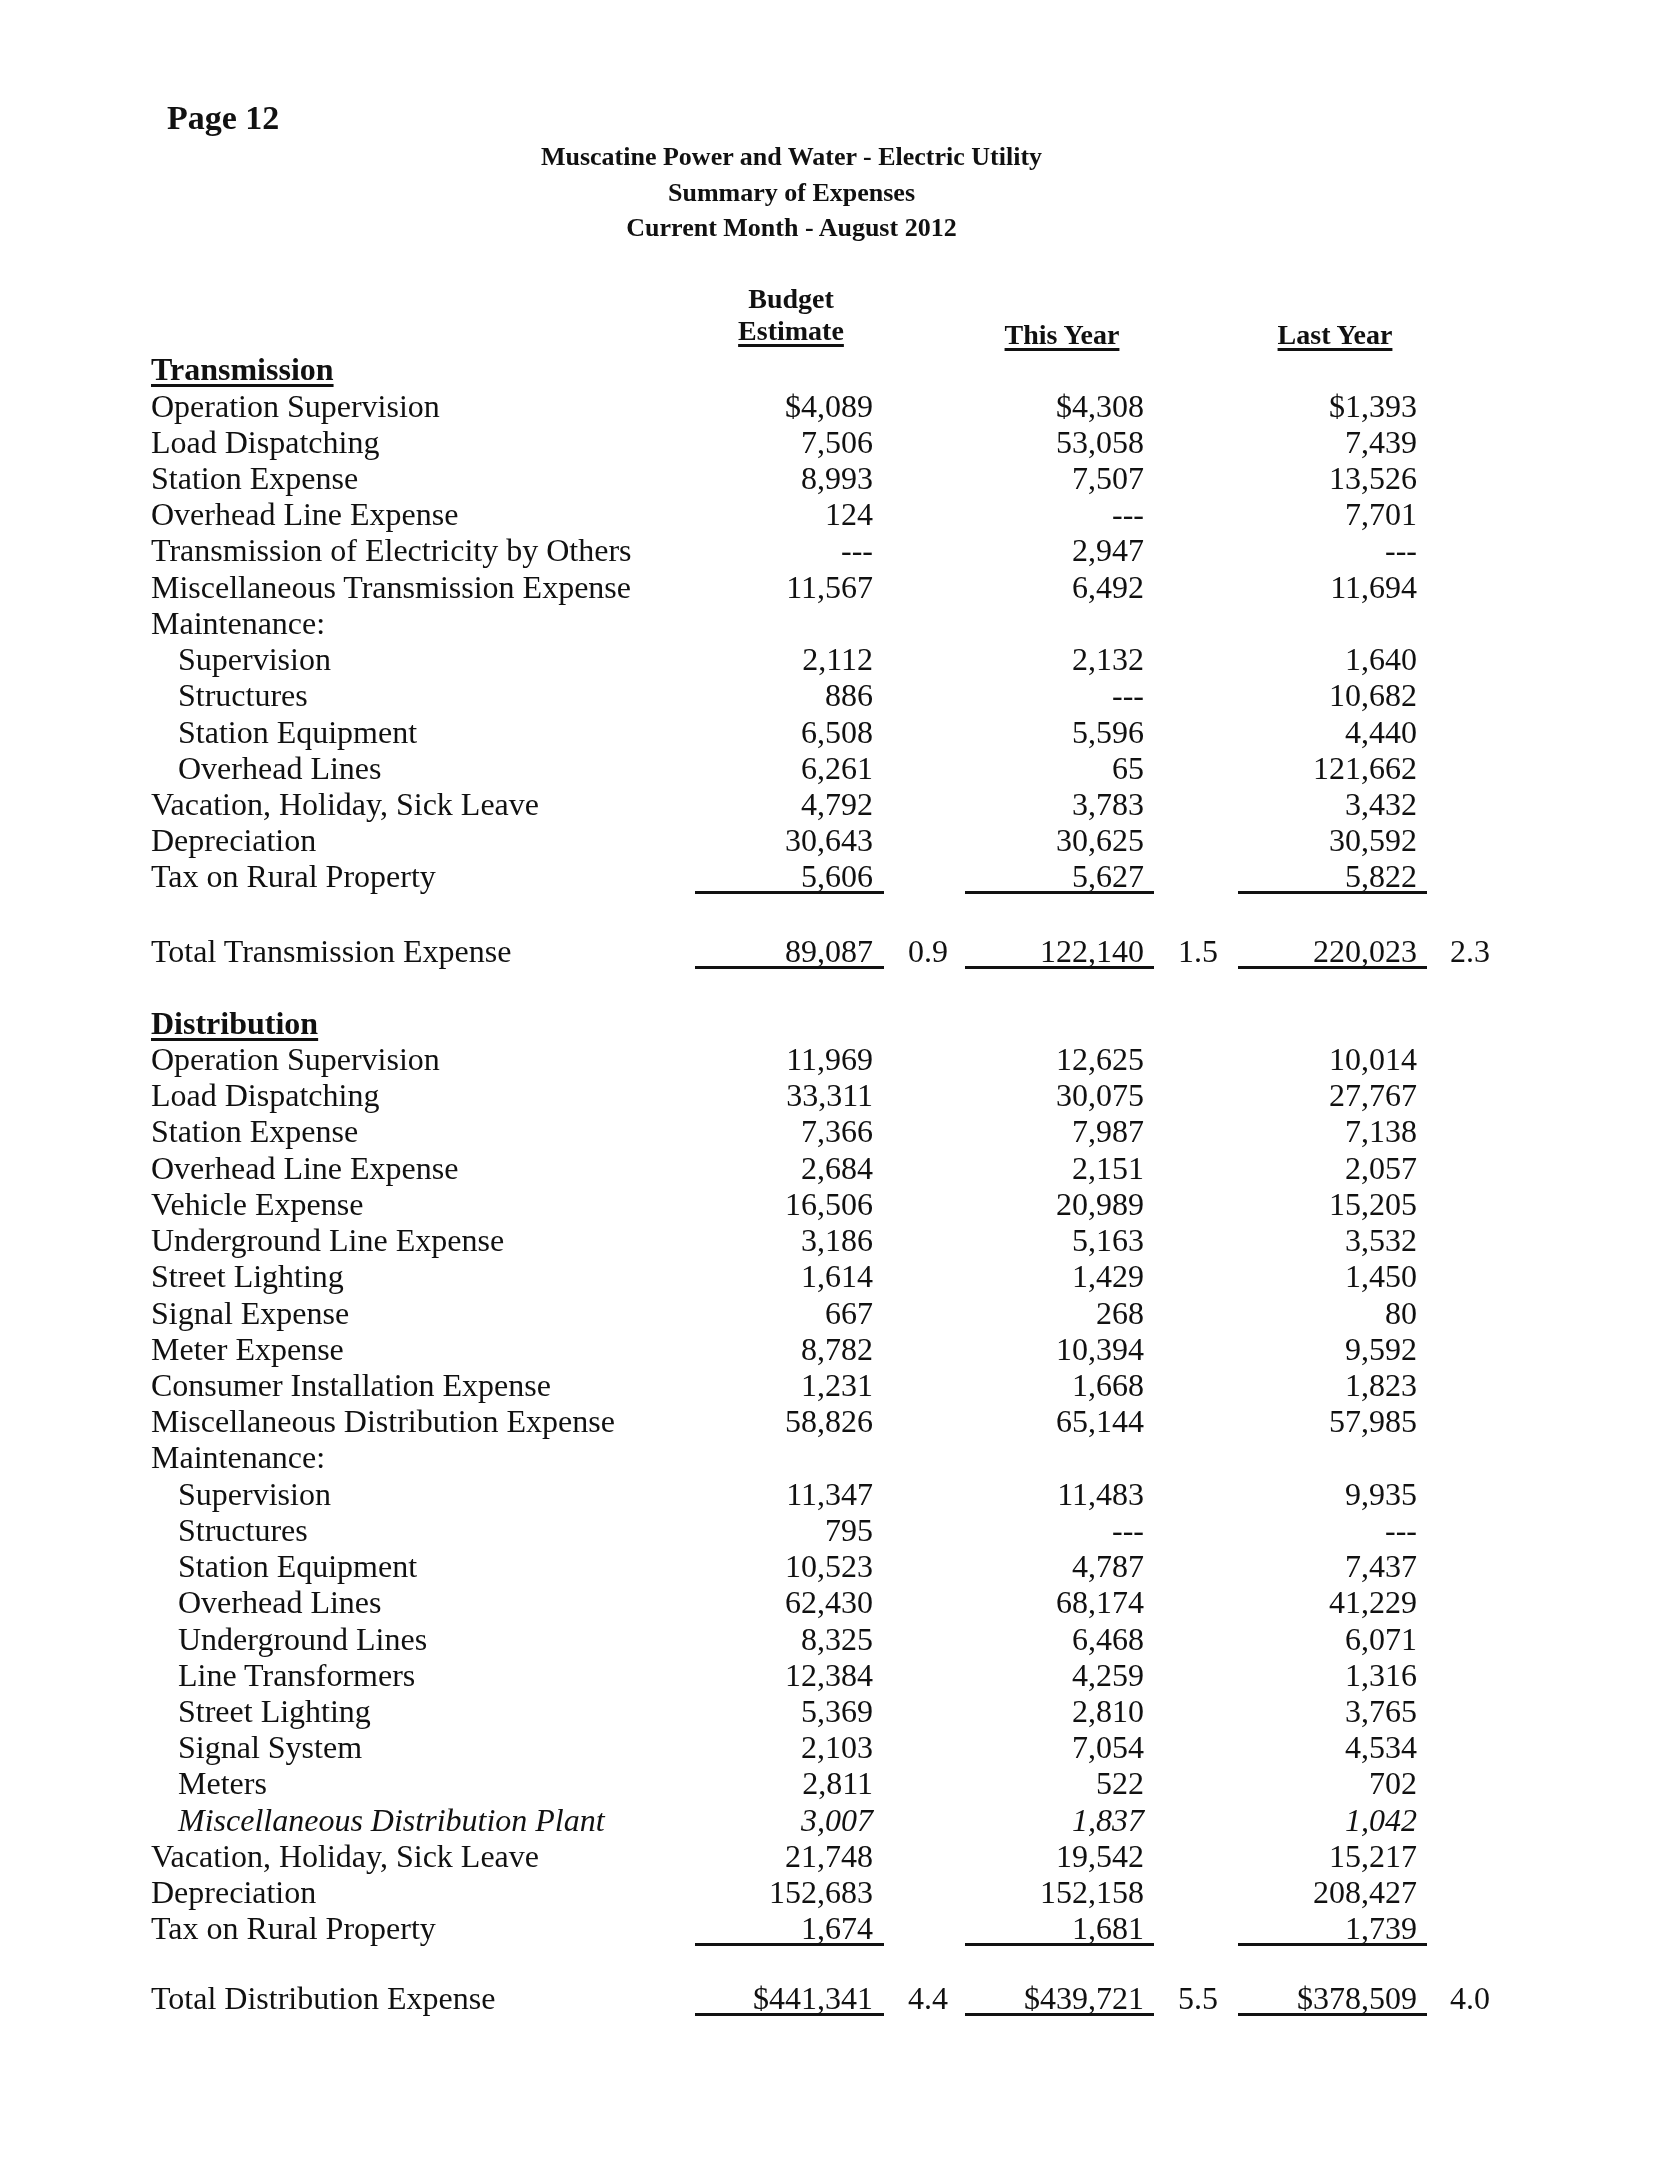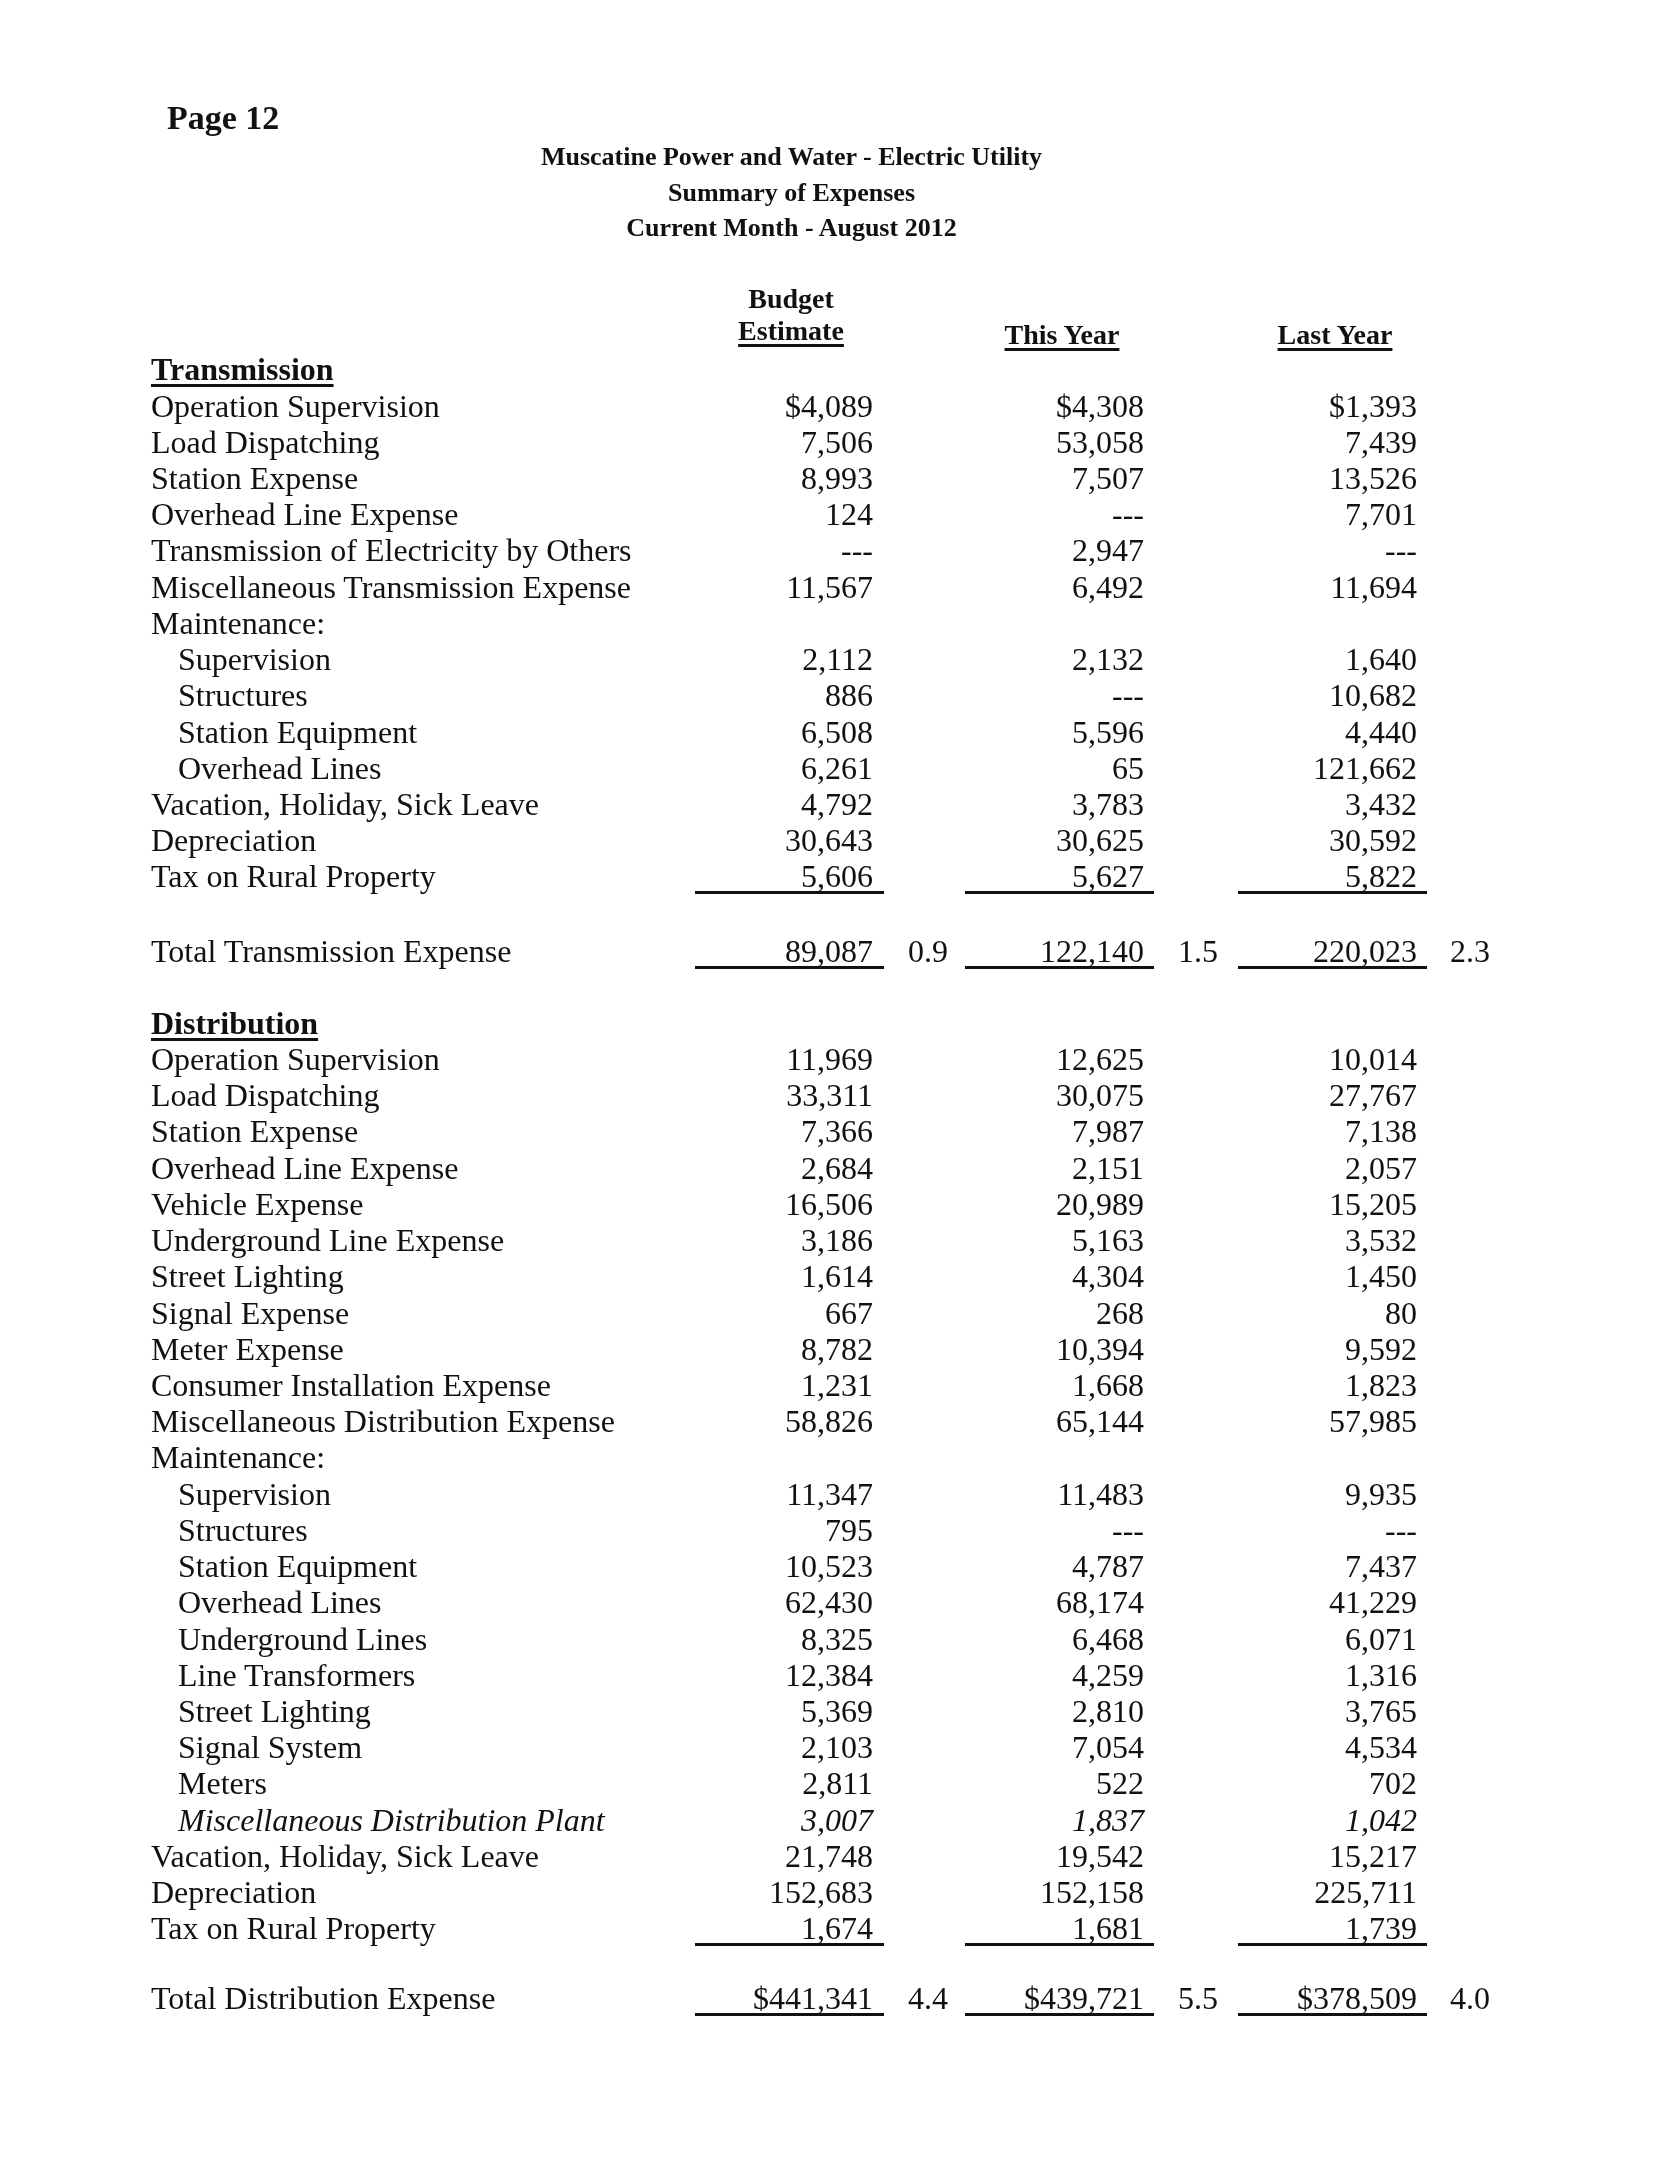--- a/index.html
+++ b/index.html
@@ -177,21 +177,21 @@
     </div>
     <div class="row" style="top: 1222px;">
       <span class="lbl">Underground Line Expense</span>
       <span class="v v1">3,186</span>
       <span class="v v2">5,163</span>
       <span class="v v3">3,532</span>
     </div>
     <div class="row" style="top: 1258px;">
       <span class="lbl">Street Lighting</span>
       <span class="v v1">1,614</span>
-      <span class="v v2">4,304</span>
+      <span class="v v2">1,429</span>
       <span class="v v3">1,450</span>
     </div>
     <div class="row" style="top: 1295px;">
       <span class="lbl">Signal Expense</span>
       <span class="v v1">667</span>
       <span class="v v2">268</span>
       <span class="v v3">80</span>
     </div>
     <div class="row" style="top: 1331px;">
       <span class="lbl">Meter Expense</span>
@@ -280,21 +280,21 @@
     <div class="row" style="top: 1838px;">
       <span class="lbl">Vacation, Holiday, Sick Leave</span>
       <span class="v v1">21,748</span>
       <span class="v v2">19,542</span>
       <span class="v v3">15,217</span>
     </div>
     <div class="row" style="top: 1874px;">
       <span class="lbl">Depreciation</span>
       <span class="v v1">152,683</span>
       <span class="v v2">152,158</span>
-      <span class="v v3">225,711</span>
+      <span class="v v3">208,427</span>
     </div>
     <div class="row" style="top: 1910px;">
       <span class="lbl">Tax on Rural Property</span>
       <span class="v v1">1,674</span>
       <span class="v v2">1,681</span>
       <span class="v v3">1,739</span>
     </div>
     <div class="rule" style="top: 1943px; left: 695px;"></div>
     <div class="rule" style="top: 1943px; left: 965px;"></div>
     <div class="rule" style="top: 1943px; left: 1238px;"></div>

